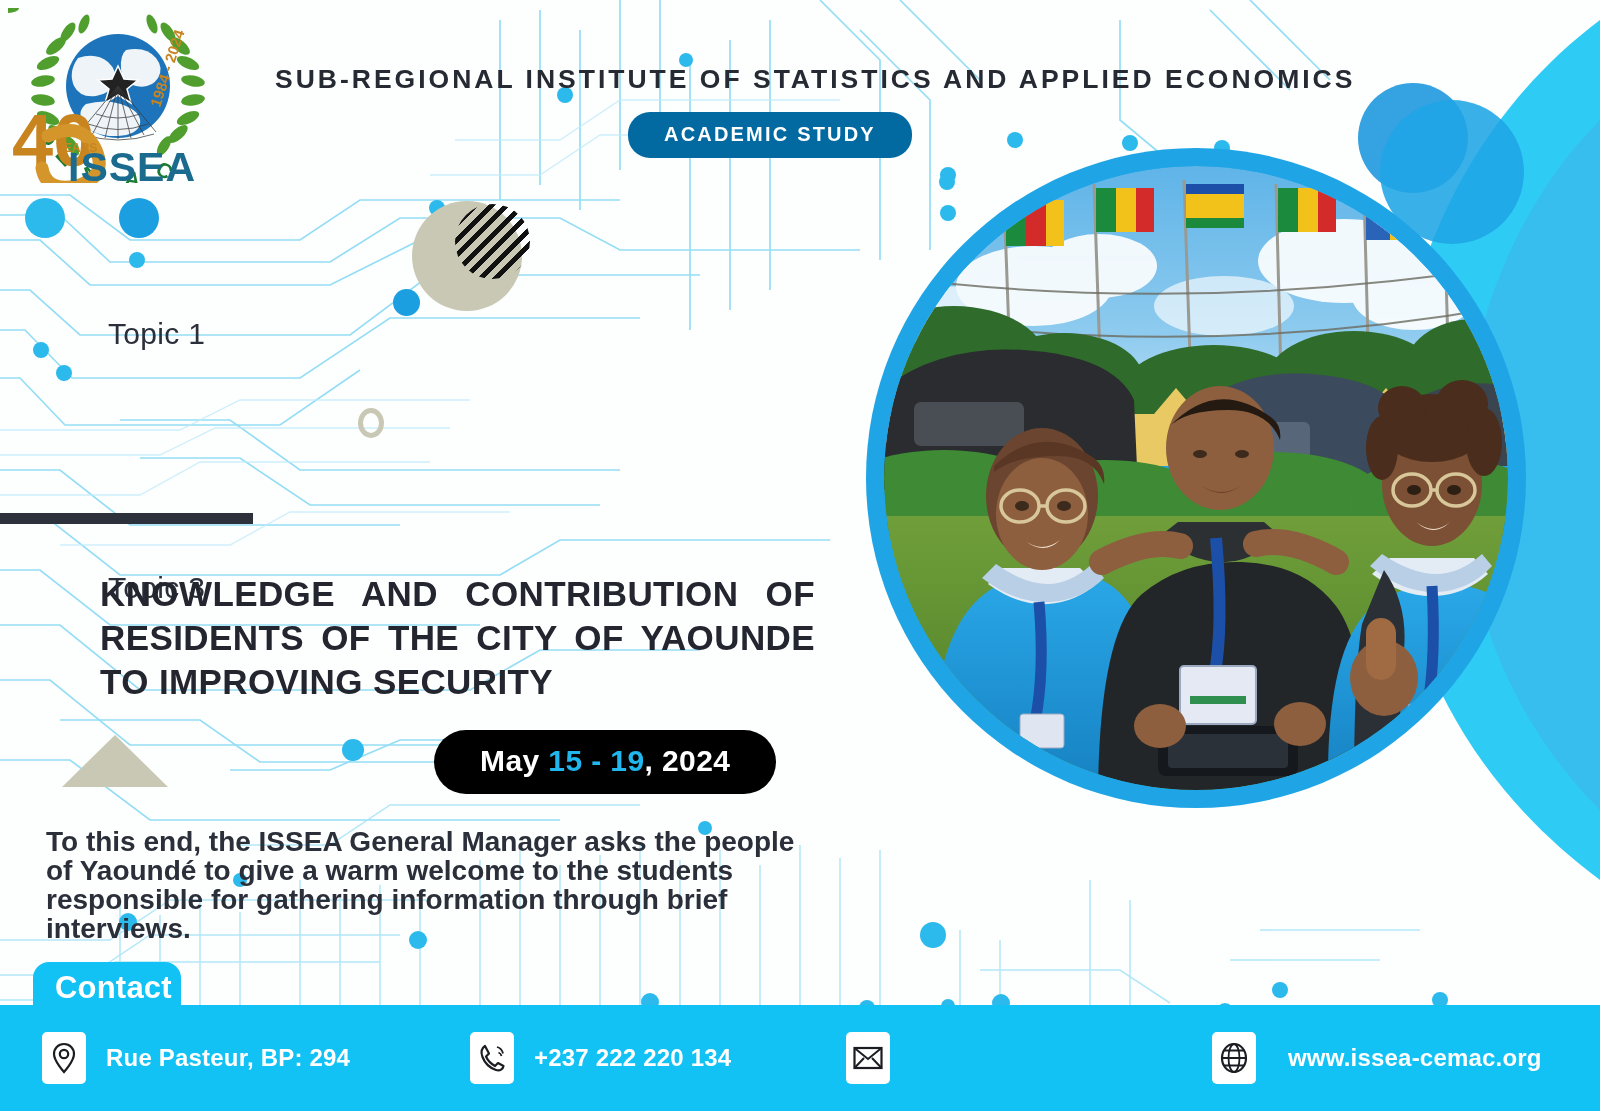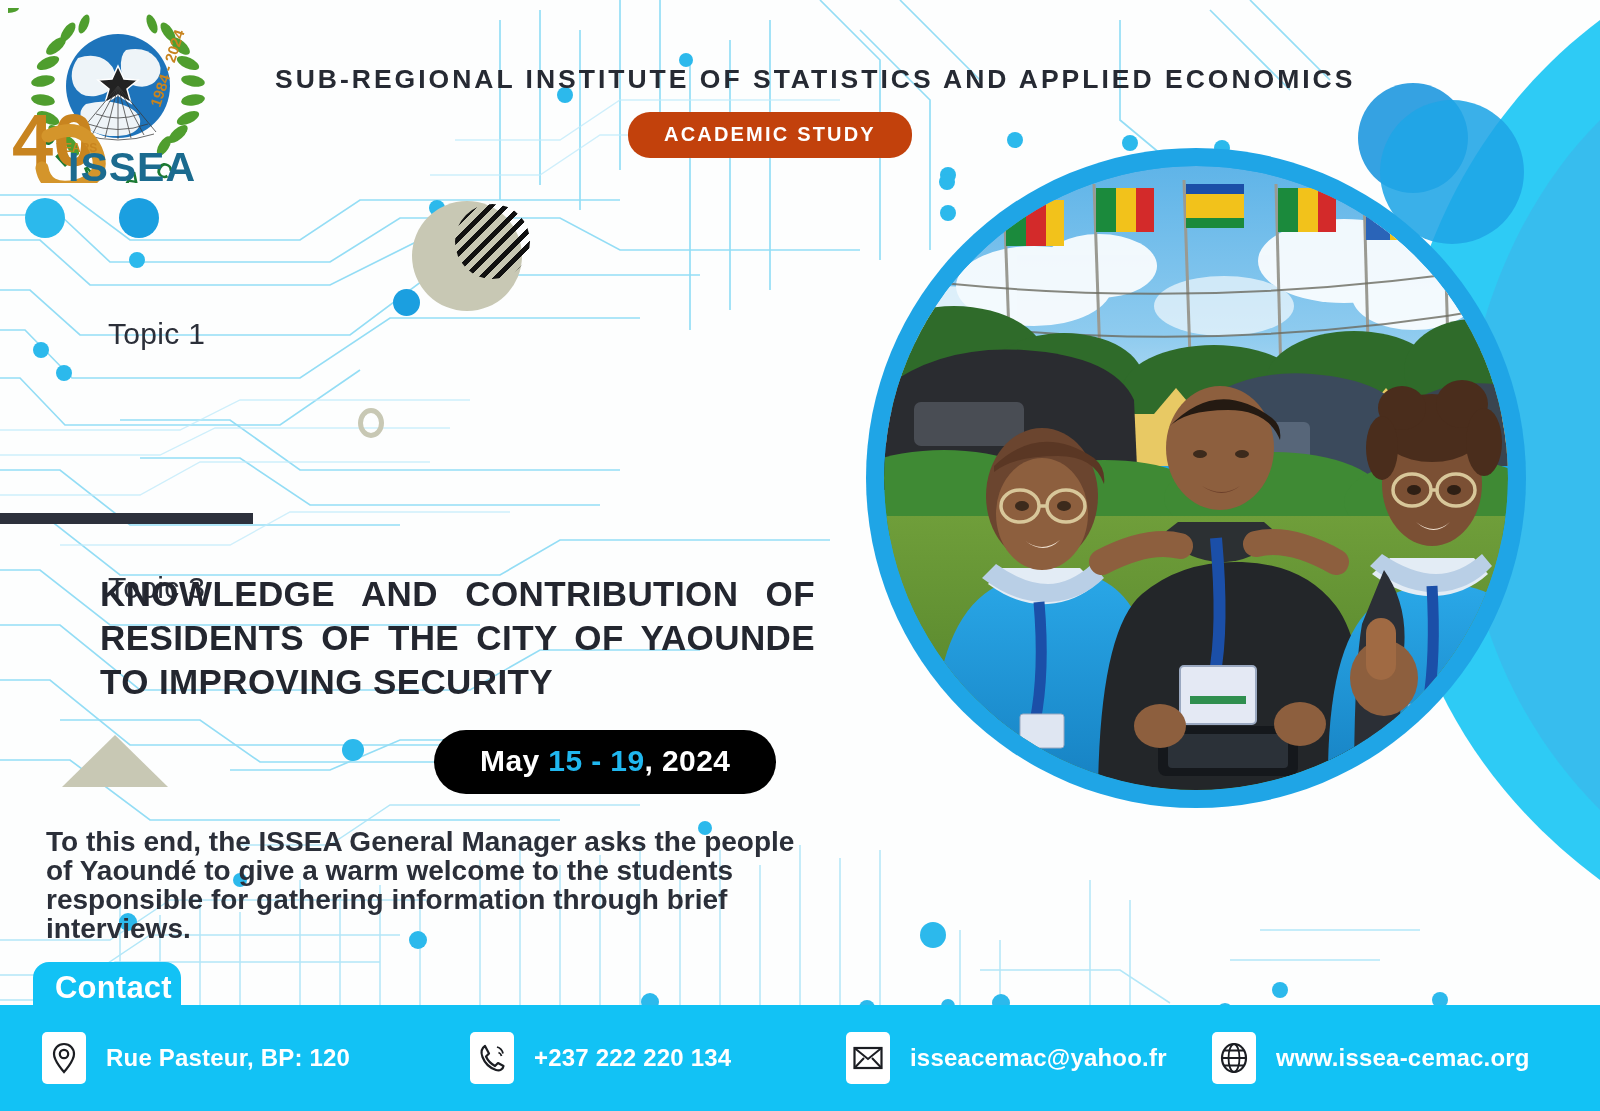--- a/index.html
+++ b/index.html
@@ -21,21 +21,21 @@
   .logo-wrap { position:absolute; left:8px; top:8px; width:220px; height:175px; z-index:12; }
 
   
   .header-title {
     position:absolute; left:275px; top:64px; width:1100px; z-index:12;
     font-size:26.5px; font-weight:bold; letter-spacing:3.0px;
     color:#262a33; text-align:left; white-space:nowrap;
   }
   .badge-academic {
     position:absolute; left:628px; top:112px; z-index:12;
-    background:#c2410c; color:#ffffff; border-radius:22px;
+    background:#0369a1; color:#ffffff; border-radius:22px;
     padding:11px 36px 12px 36px; font-size:20px; font-weight:bold;
     letter-spacing:2.2px;
   }
 
   
   .topic-label {
     position:absolute; z-index:12; font-size:30px; color:#2b2f39;
     font-weight:400; letter-spacing:0.3px;margin-top:36px;
   }
   .topic-label.t1 { left:108px; top:281px; }
@@ -127,21 +127,21 @@
     width:44px; height:52px; background:#ffffff; border-radius:5px;
     display:flex; align-items:center; justify-content:center; flex:none;
   }
   .c-text {
     margin-left:20px; font-size:24px; font-weight:bold; color:#ffffff;
     white-space:nowrap; letter-spacing:0.2px;
   }
   .c-item.i0 { left:42px; }
   .c-item.i1 { left:470px; }
   .c-item.i2 { left:846px; }
-  .c-item.i3 { left:1212px; }
+  .c-item.i3 { left:1212px;gap:12px; }
 </style>
 </head>
 <body>
 
 <div class="poster">
 
   <svg class="circuit" viewBox="0 0 1600 1111" width="1600" height="1111">
     <g stroke="#8fdcf5" stroke-width="1.7" fill="none" opacity="0.95">
       <path d="M-10 195 L70 195 L130 240 L300 240 L360 200 L620 200"></path>
       <path d="M-10 215 L60 215 L110 262 L330 262 L400 218 L560 218 L620 250 L860 250"></path>
@@ -562,41 +562,40 @@
 
   <div class="contact-row">
 
     <div class="c-item i0">
       <span class="c-icon">
         <svg width="26" height="32" viewBox="0 0 26 32">
           <path d="M13 2 C7 2 3 6.4 3 12 C3 19 13 30 13 30 C13 30 23 19 23 12 C23 6.4 19 2 13 2 Z" fill="none" stroke="#1b1d22" stroke-width="2.2"></path>
           <circle cx="13" cy="12" r="4.2" fill="none" stroke="#1b1d22" stroke-width="2.2"></circle>
         </svg>
       </span>
-      <span class="c-text">Rue Pasteur, BP: 120</span>
+      <span class="c-text">Rue Pasteur, BP: 294</span>
     </div>
 
     <div class="c-item i1">
       <span class="c-icon">
         <svg width="28" height="30" viewBox="0 0 28 30">
           <path d="M7 3 C4 5 2.5 9 4.5 14 C6.8 20 12 25 18 27 C22 28.4 25 26 25.5 23 L20 20 L17 23 C13.5 21 9.5 17 8 13.5 L11 10.5 Z" fill="none" stroke="#1b1d22" stroke-width="2.2" stroke-linejoin="round"></path>
           <path d="M19 4 q5 1.5 6 6.5 M20.5 9.5 q2.5 1 3 3.5" fill="none" stroke="#1b1d22" stroke-width="1.8"></path>
         </svg>
       </span>
       <span class="c-text">+237 222 220 134</span>
     </div>
 
     <div class="c-item i2">
       <span class="c-icon">
         <svg width="30" height="24" viewBox="0 0 30 24">
           <rect x="1.5" y="2" width="27" height="20" fill="none" stroke="#1b1d22" stroke-width="2.2"></rect>
           <path d="M1.5 2 L15 13 L28.5 2 M1.5 22 L11 12 M28.5 22 L19 12" fill="none" stroke="#1b1d22" stroke-width="2"></path>
         </svg>
       </span>
-      <span class="c-text">isseacemac@yahoo.fr</span>
     </div>
 
     <div class="c-item i3">
       <span class="c-icon">
         <svg width="28" height="32" viewBox="0 0 28 32">
           <ellipse cx="14" cy="16" rx="12" ry="14" fill="none" stroke="#1b1d22" stroke-width="2.2"></ellipse>
           <ellipse cx="14" cy="16" rx="5.5" ry="14" fill="none" stroke="#1b1d22" stroke-width="1.8"></ellipse>
           <path d="M2 16 h24 M4 8.5 h20 M4 23.5 h20" fill="none" stroke="#1b1d22" stroke-width="1.8"></path>
         </svg>
       </span>

